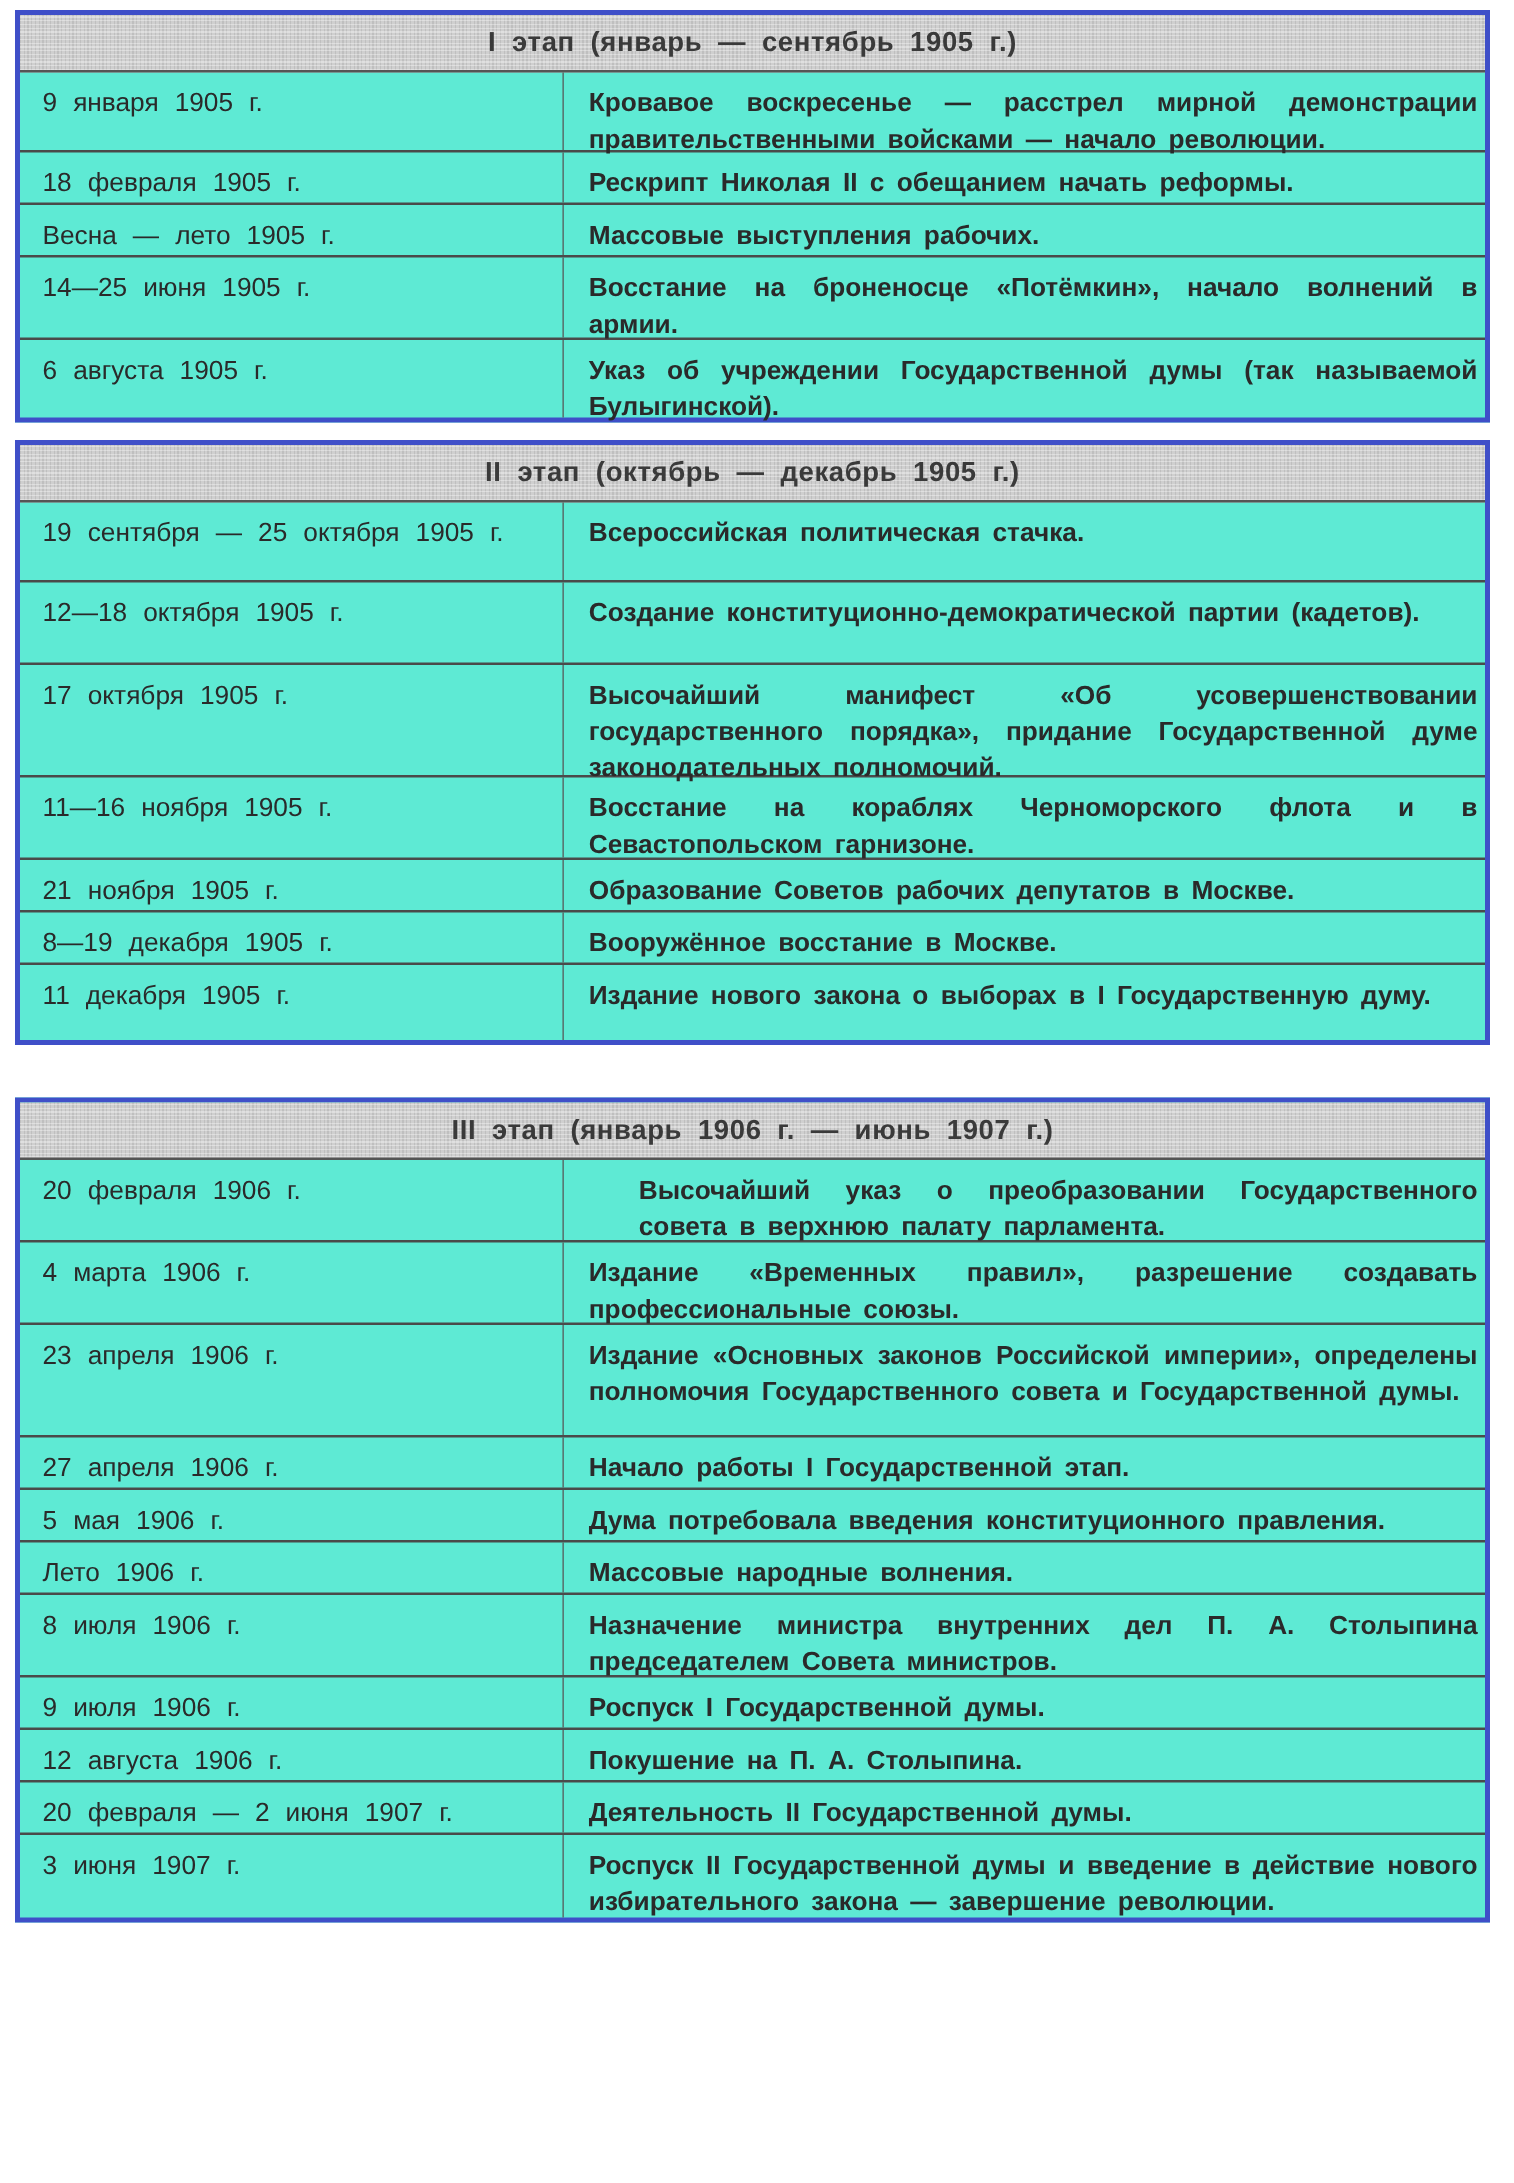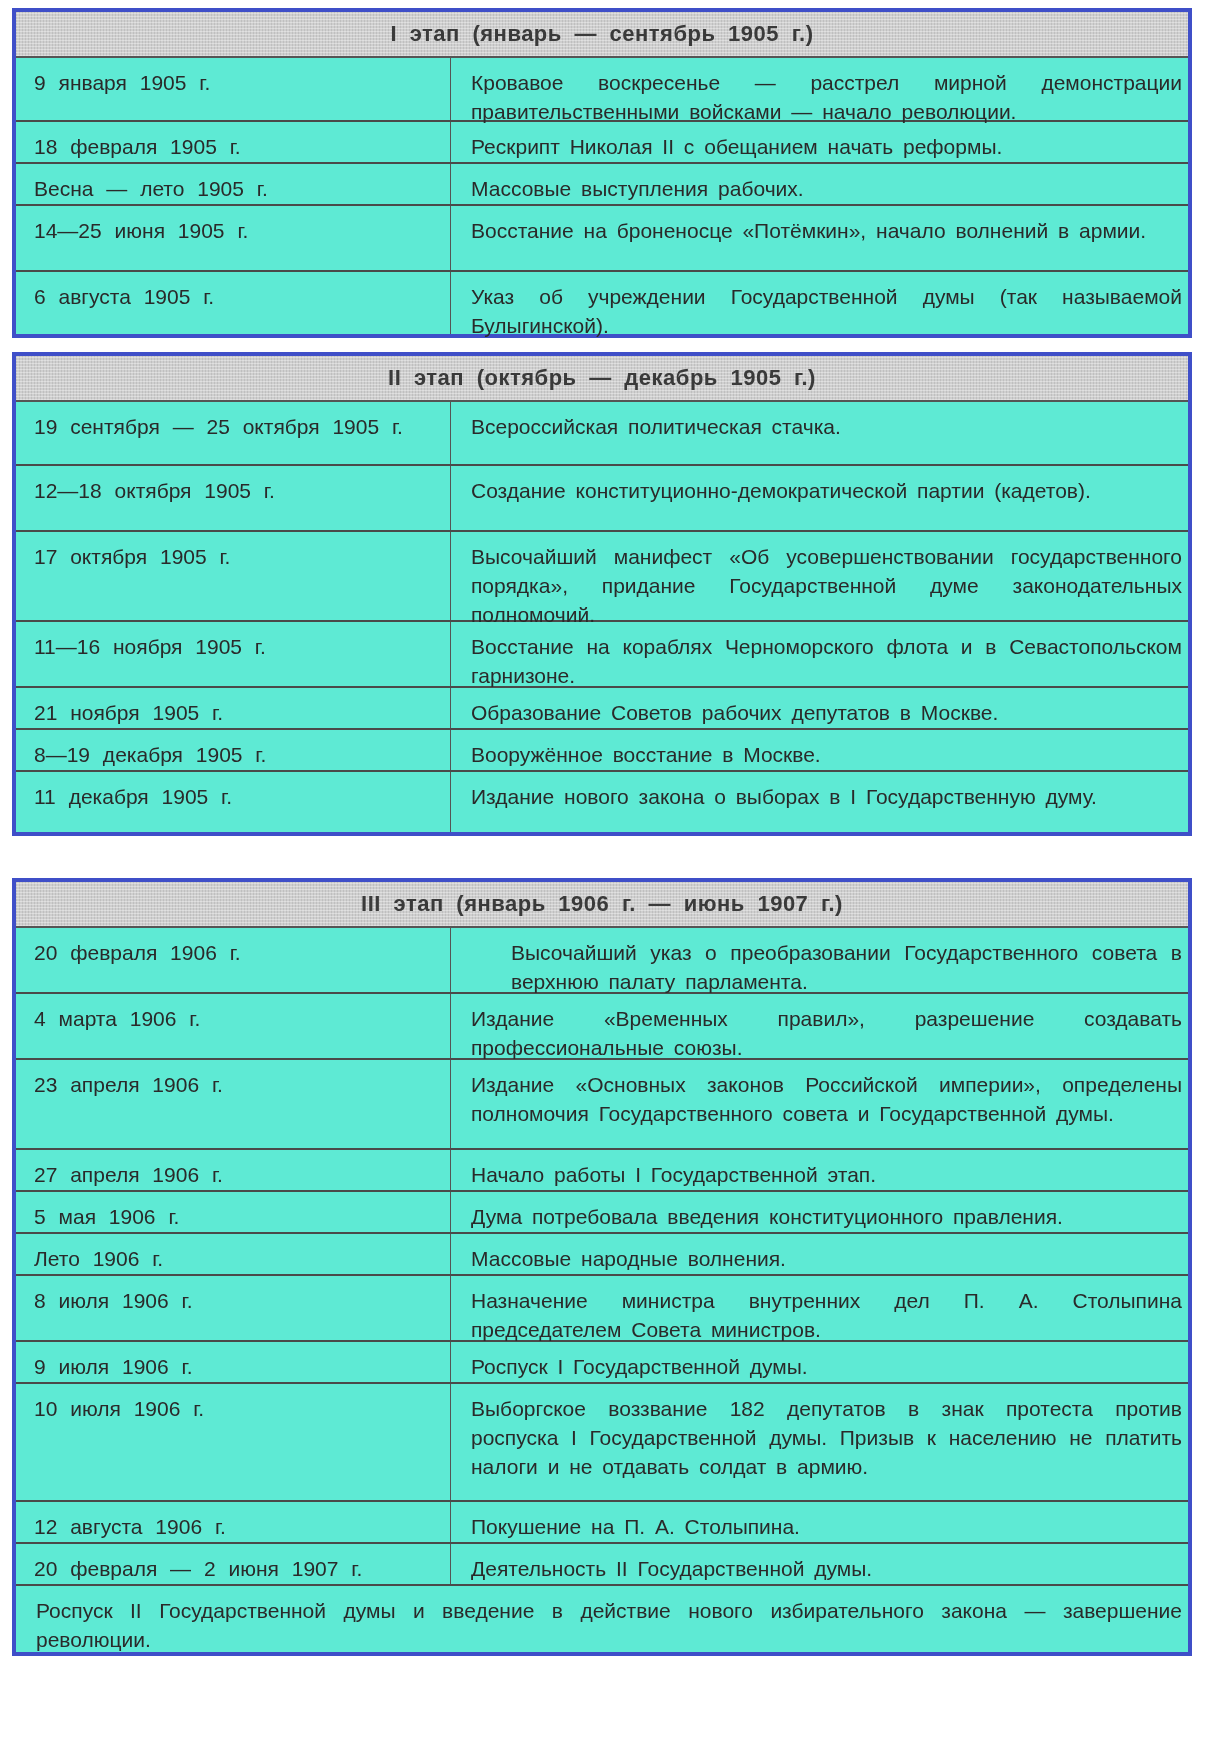--- a/index.html
+++ b/index.html
@@ -32,21 +32,21 @@
     width: 435px; flex: none; box-sizing: border-box;
     padding: 10px 18px 10px 18px;
     border-right: 1.5px solid #555;
     font-size: 21px; line-height: 29px;
     word-spacing: 7px;
   }
   .event {
     flex: 1; box-sizing: border-box;
     padding: 10px 6px 10px 20px;
     font-size: 21px; line-height: 29px;
-    text-align: justify; word-spacing: 4px;
+    text-align: justify; word-spacing: 4px; font-weight: bold;
   }
 </style>
 </head>
 <body>
 
 <div class="stage" style="top:8px;">
   <div class="stage-head">I этап (январь — сентябрь 1905 г.)</div>
   <div class="rows">
     <div class="row" style="height:62px;">
         <div class="date">9 января 1905 г.</div>
@@ -133,29 +133,26 @@
         <div class="event">Массовые народные волнения.</div>
       </div>
     <div class="row" style="height:64px;">
         <div class="date">8 июля 1906 г.</div>
         <div class="event">Назначение министра внутренних дел П. А. Столыпина председателем Совета министров.</div>
       </div>
     <div class="row" style="height:40px;">
         <div class="date">9 июля 1906 г.</div>
         <div class="event">Роспуск I Государственной думы.</div>
       </div>
-    <div class="row" style="height:116px;">
-        <div class="date">10 июля 1906 г.</div>
-        <div class="event">Выборгское воззвание 182 депутатов в знак протеста против роспуска I Государственной думы. Призыв к населению не платить налоги и не отдавать солдат в армию.</div>
-      </div>
     <div class="row" style="height:40px;">
         <div class="date">12 августа 1906 г.</div>
         <div class="event">Покушение на П. А. Столыпина.</div>
       </div>
     <div class="row" style="height:40px;">
         <div class="date">20 февраля — 2 июня 1907 г.</div>
         <div class="event">Деятельность II Государственной думы.</div>
       </div>
     <div class="row" style="height:66px;">
+        <div class="date">3 июня 1907 г.</div>
         <div class="event">Роспуск II Государственной думы и введение в действие нового избирательного закона — завершение революции.</div>
       </div>
   </div>
 </div>
 
 </body></html>

